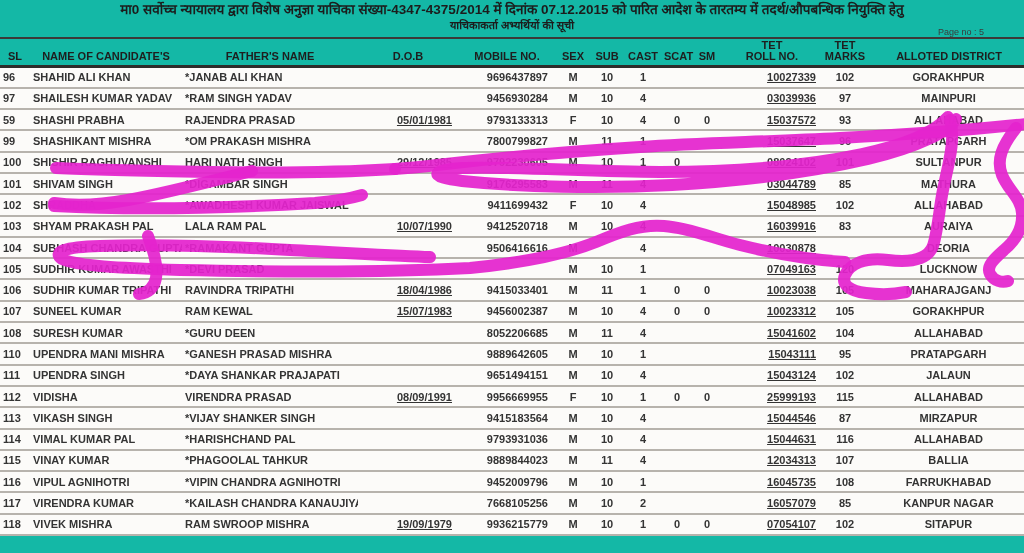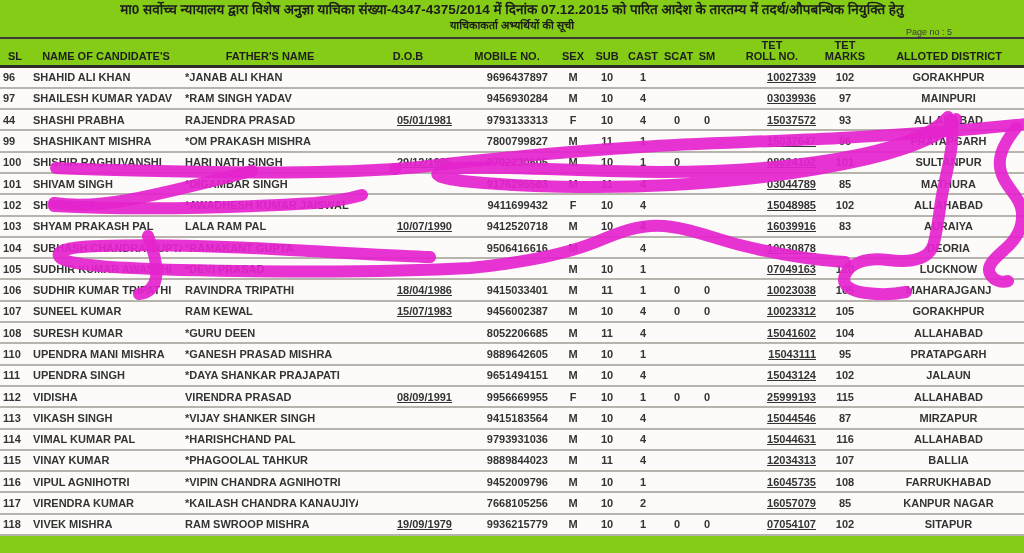--- a/index.html
+++ b/index.html
@@ -1,23 +1,23 @@
 <!DOCTYPE html>
 <html><head>
 <meta charset="utf-8">
 <style>
   * { margin:0; padding:0; box-sizing:border-box; }
   html,body { width:1024px; height:553px; overflow:hidden; }
   body { font-family:"Liberation Sans", sans-serif; background:#f3f1ee; color:#262626; }
-  .page { position:relative; width:1024px; height:553px; background:#84cc16; overflow:hidden; }
+  .page { position:relative; width:1024px; height:553px; background:#14b8a6; overflow:hidden; }
 
   .title-block { position:relative; width:100%; height:37px; padding-top:2px; }
   .title-line1 { text-align:center; font-size:13.5px; font-weight:700; color:#1c1c1c; line-height:16px; }
   .title-line2 { text-align:center; font-size:11px; font-weight:700; color:#1c1c1c; line-height:15px; }
-  .page-no { position:absolute; right:72px; bottom:0px; font-size:9px; font-weight:400; color:#3b3b3b; }
+  .page-no { position:absolute; right:40px; bottom:0px; font-size:9px; font-weight:400; color:#3b3b3b; }
   .rule { width:100%; height:2px; background:#3c3a38; }
 
   table { width:1024px; table-layout:fixed; border-collapse:collapse; }
   thead th { font-size:11px; font-weight:700; color:#1e1e1e; vertical-align:bottom;
              padding:1px 2px 3px 2px; border-bottom:3px solid #2e2c2a; text-align:center;
              white-space:pre-line; line-height:11px; height:24px; }
   th.al { text-align:center; }
   tbody td { font-size:11px; font-weight:700; color:#343434; height:21.3px; padding:0 3px;
              border-bottom:2px solid #b7b3ad; background:#fcfbf9; white-space:nowrap;
              overflow:hidden; }
@@ -102,21 +102,21 @@
           <td class="c">M</td>
           <td class="c">10</td>
           <td class="c">4</td>
           <td class="c"></td>
           <td class="c"></td>
           <td class="r pr6">03039936</td>
           <td class="c">97</td>
           <td class="l pl">MAINPURI</td>
         </tr>
         <tr>
-          <td class="l">44</td>
+          <td class="l">59</td>
           <td class="l">SHASHI PRABHA</td>
           <td class="l">RAJENDRA PRASAD</td>
           <td class="r pr6">05/01/1981</td>
           <td class="r pr8">9793133313</td>
           <td class="c">F</td>
           <td class="c">10</td>
           <td class="c">4</td>
           <td class="c">0</td>
           <td class="c">0</td>
           <td class="r pr6">15037572</td>

